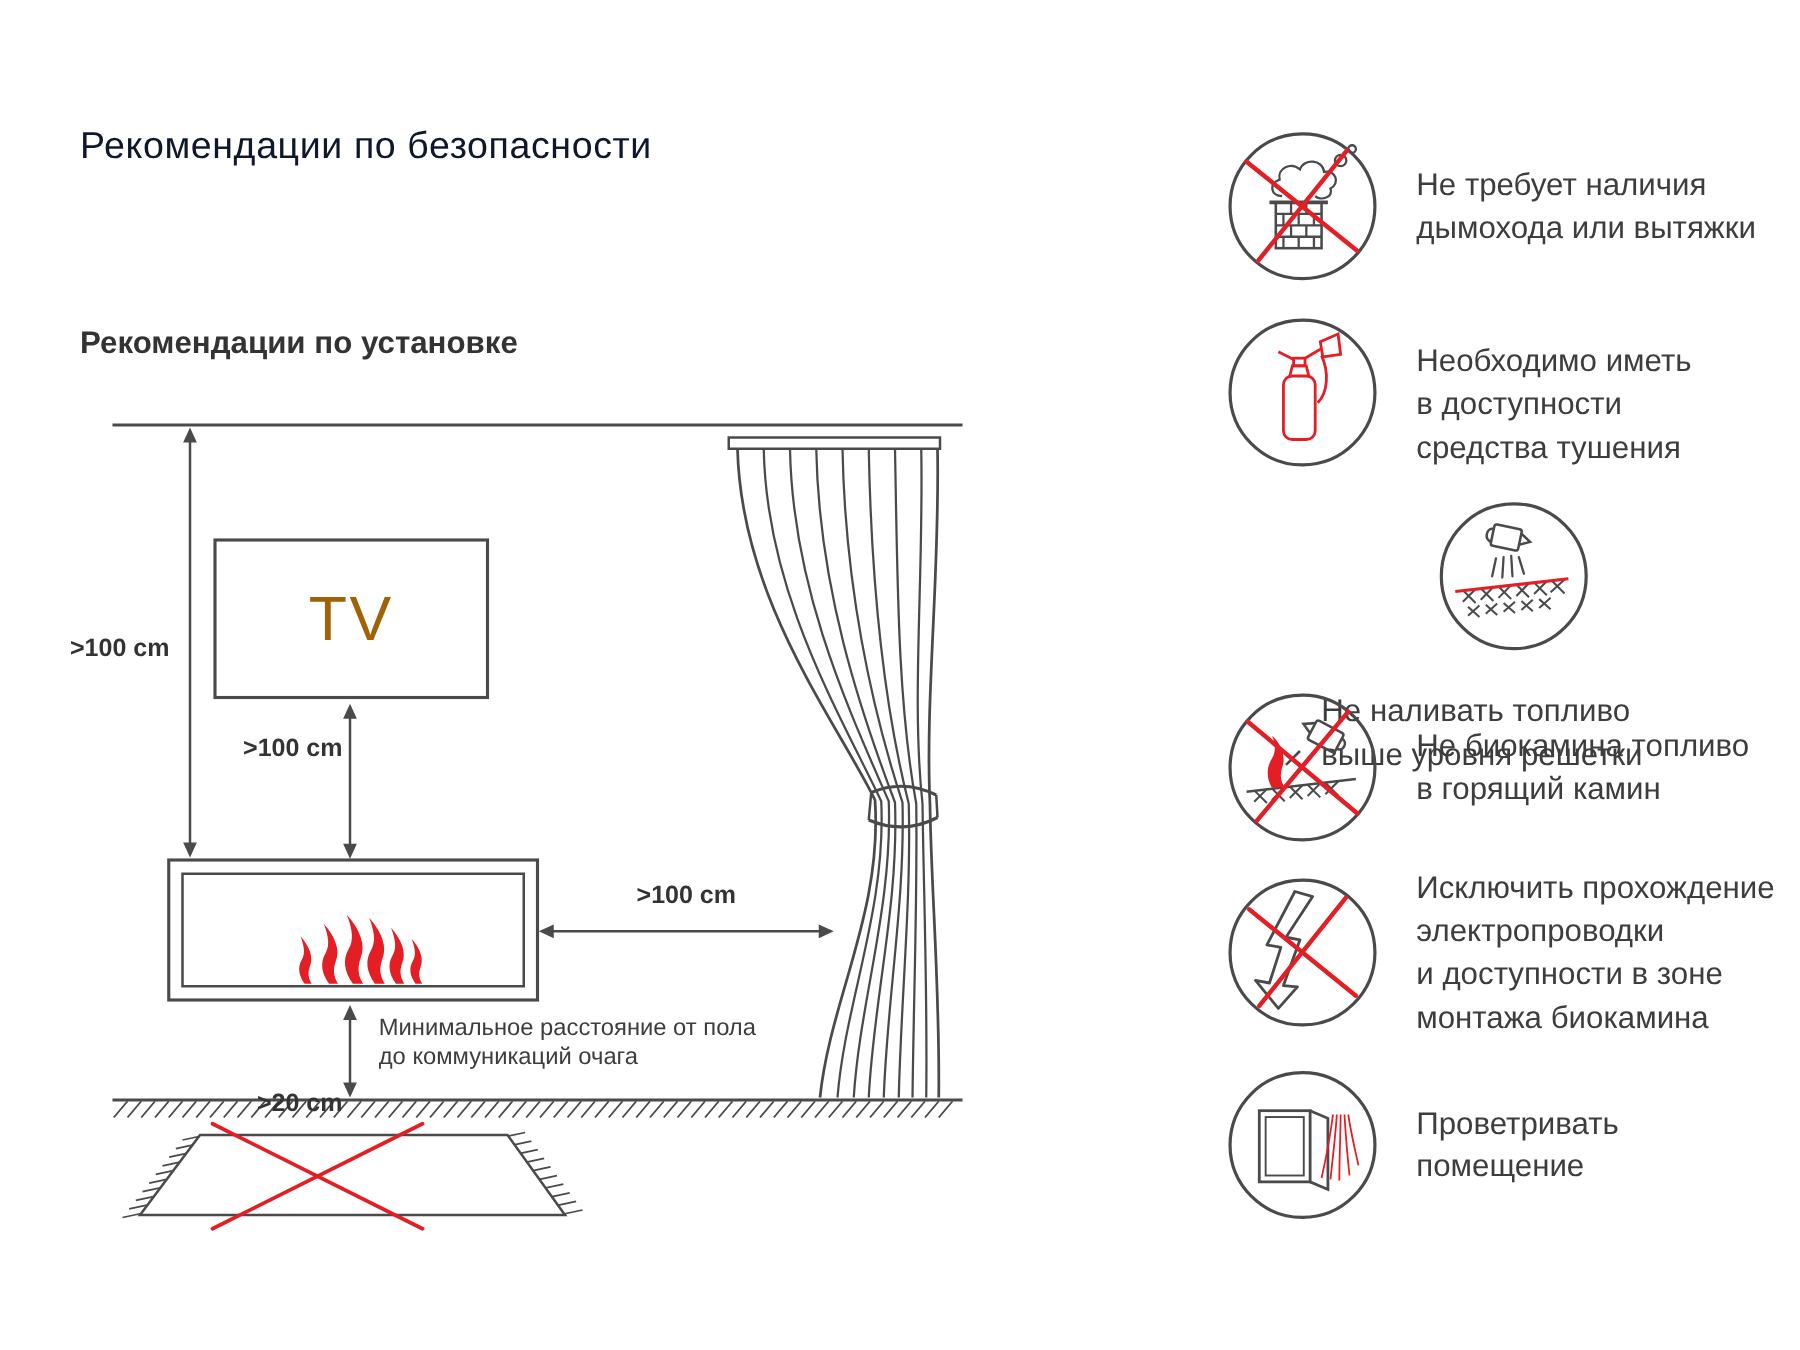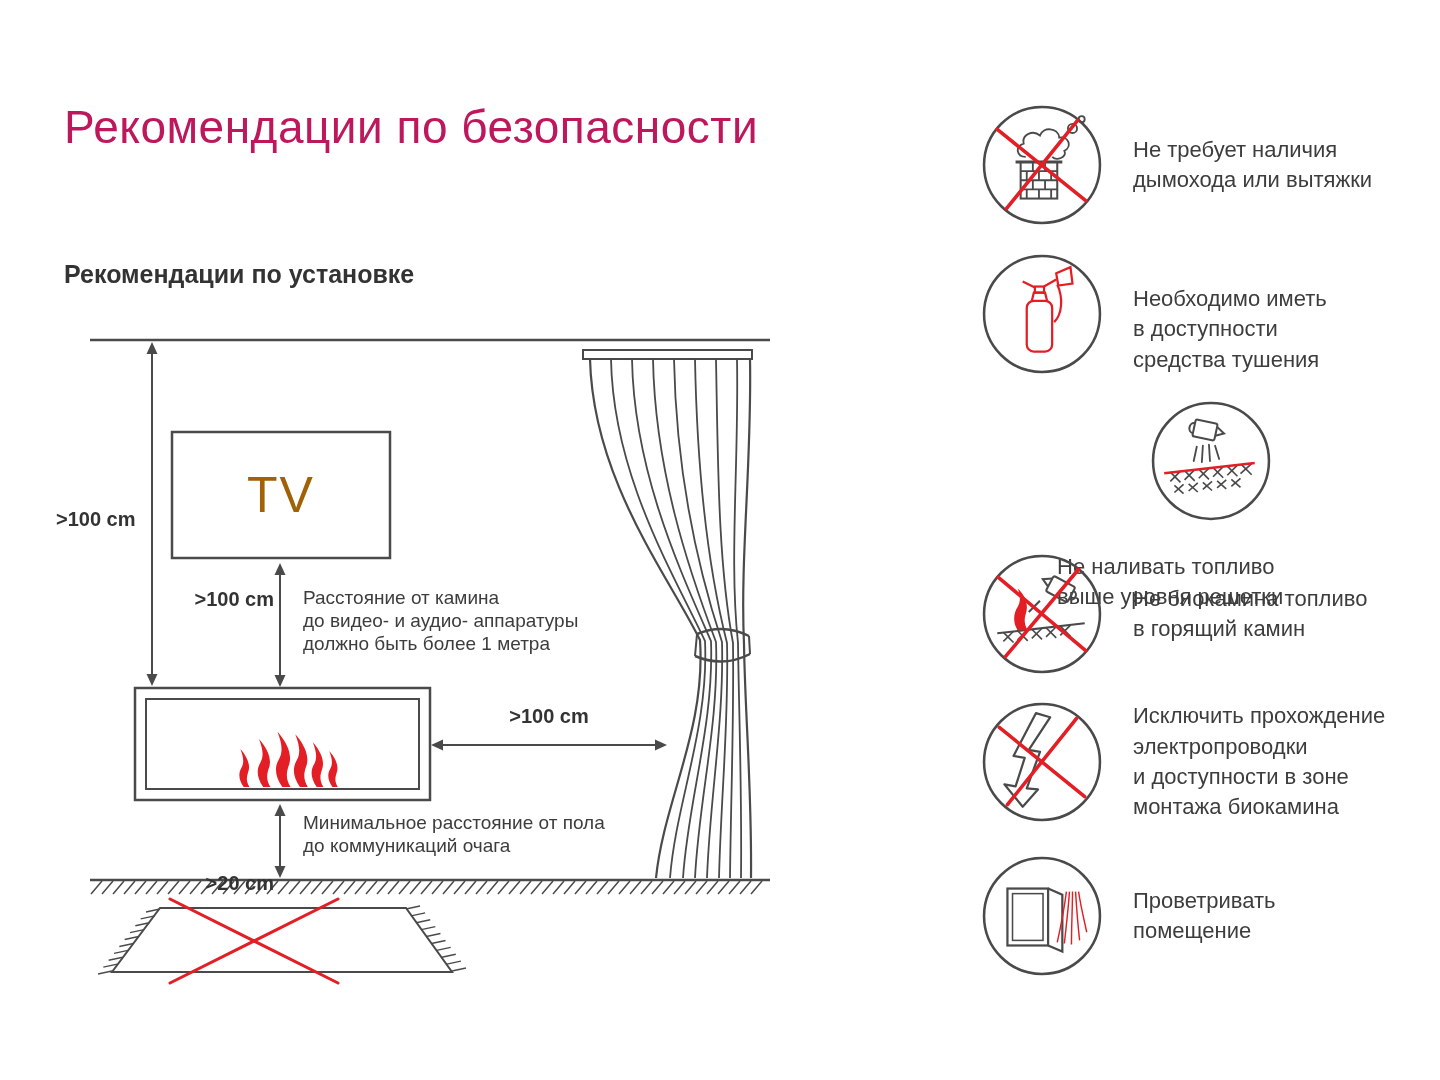--- a/index.html
+++ b/index.html
@@ -4,21 +4,21 @@
 <style>
   * { margin:0; padding:0; box-sizing:border-box; }
   html,body { background:#fff; }
   .canvas {
     position:relative; width:1440px; height:1080px; margin:0 auto;
     background:#ffffff; overflow:hidden;
     font-family:"Liberation Sans", sans-serif; color:#3d3d3d;
   }
   .page-title {
     position:absolute; left:64px; top:100px;
-    font-size:46px; font-weight:400; color:#be185d; letter-spacing:.5px;
+    font-size:30px; font-weight:400; color:#0f172a; letter-spacing:.5px;
   }
   .section-subtitle {
     position:absolute; left:64px; top:260px;
     font-size:25px; font-weight:700; color:#333;
   }
   .diagram-svg { position:absolute; left:0; top:0; width:1440px; height:1080px; }
   .tv-label {
     position:absolute; left:172px; top:432px; width:218px; height:126px;
     display:flex; align-items:center; justify-content:center;
     font-size:50px; font-weight:500; color:#a16207; letter-spacing:2px;
@@ -37,21 +37,21 @@
   .note-tv    { left:303px; top:586px; }
   .note-floor { left:303px; top:811px; }
   .safety-row {
     position:absolute; left:981px; width:460px; height:122px;
     display:flex; align-items:center; gap:30px;
   }
   .row-1 { top:104px; } .row-2 { top:253px;align-items:flex-end; } .row-3 { top:400px;flex-direction:column; }
   .row-4 { top:553px; } .row-5 { top:701px; } .row-6 { top:855px; }
   .icon-svg { width:122px; height:122px; flex:0 0 122px; }
   .safety-text {
-    font-size:22px; line-height:1.38; color:#3d3d3d; white-space:pre-line; width:308px;
+    font-size:25px; line-height:1.38; color:#3d3d3d; white-space:pre-line; width:308px;
   }
 </style>
 </head>
 <body>
 
 <div class="canvas">
 
   <h1 class="page-title">Рекомендации по безопасности</h1>
   <h2 class="section-subtitle">Рекомендации по установке</h2>
 
@@ -129,23 +129,20 @@
         <line x1="338" y1="899" x2="170" y2="983"></line>
       </g>
     </g>
   </svg>
 
   <div class="tv-label">TV</div>
   <div class="dim-label dim-ceiling">&gt;100 cm</div>
   <div class="dim-label dim-tv">&gt;100 cm</div>
   <div class="dim-label dim-curtain">&gt;100 cm</div>
   <div class="dim-label dim-floor">&gt;20 cm</div>
-  <div class="note note-tv">Расстояние от камина
-до видео- и аудио- аппаратуры
-должно быть более 1 метра</div>
   <div class="note note-floor">Минимальное расстояние от пола
 до коммуникаций очага</div>
 
   <div class="safety-row row-1">
     <svg class="icon-svg" viewBox="0 0 120 120" aria-hidden="true">
       <circle cx="60" cy="60" r="57" stroke="#4a4a4a" stroke-width="2.5" fill="none"></circle>
       <g stroke="#4a4a4a" fill="none" stroke-width="1.8">
         <path d="M44 52 C35 52 33 42 42 39 C40 30 51 25 58 31 C61 22 76 23 77 33 C86 31 90 42 82 46 C85 53 74 56 70 52" fill="#ffffff"></path>
         <circle cx="90" cy="24" r="4.5"></circle>
         <circle cx="99" cy="15" r="3"></circle>

